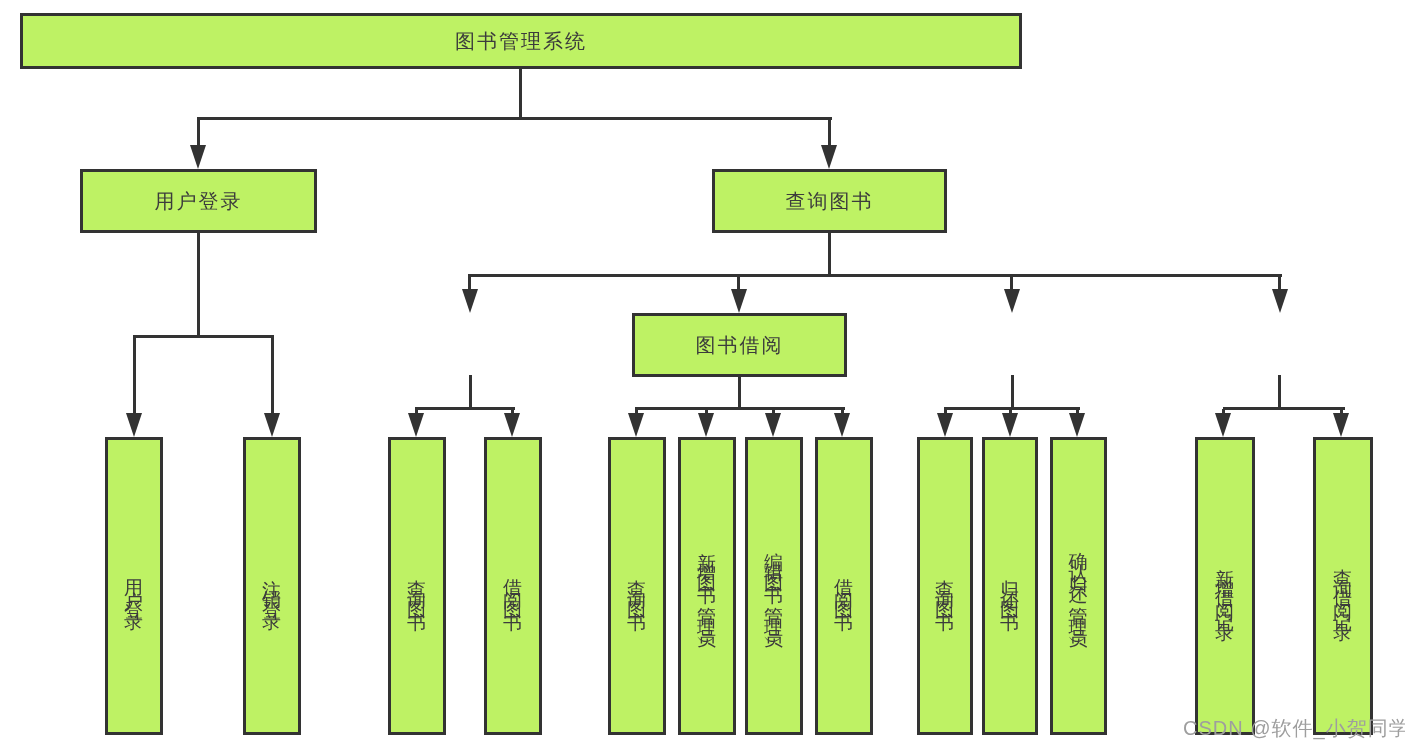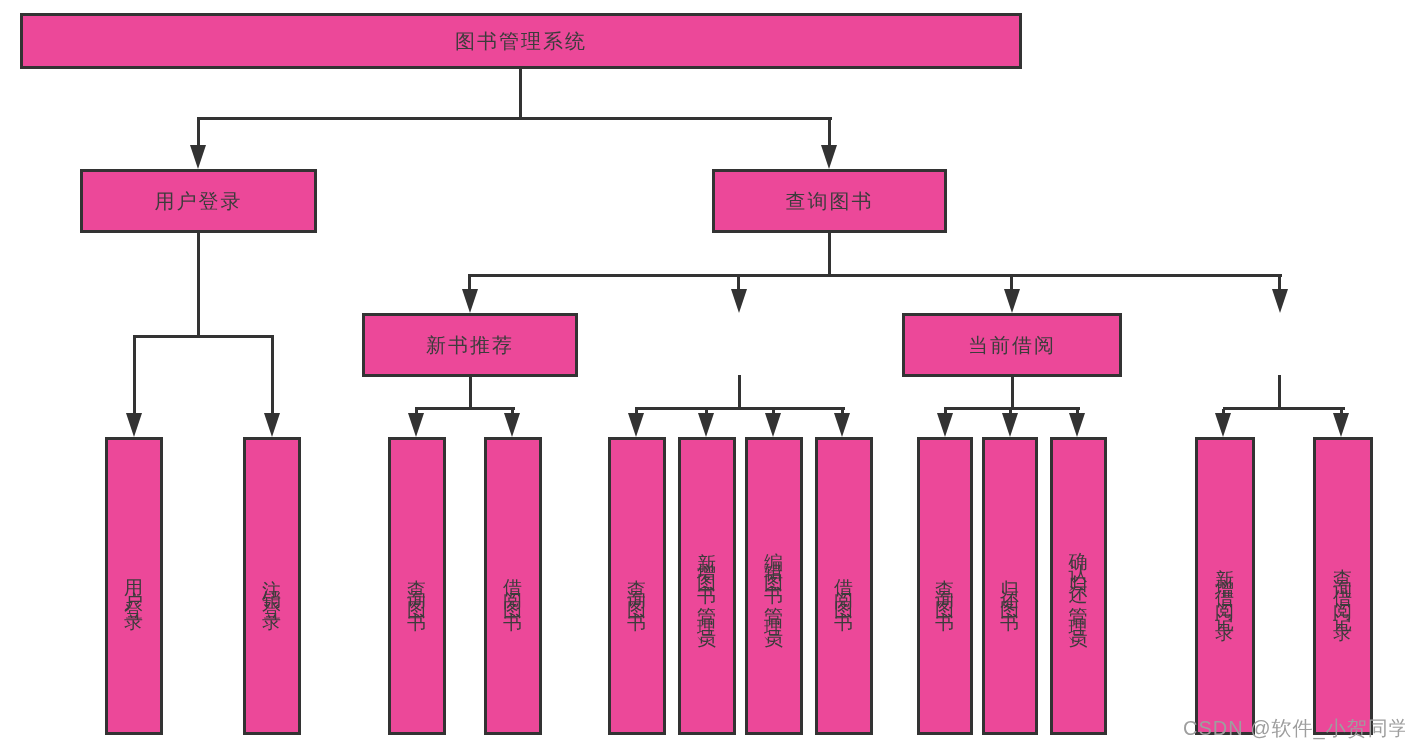--- a/index.html
+++ b/index.html
@@ -1,21 +1,21 @@
 <!DOCTYPE html>
 <html><head>
 <meta charset="utf-8">
 <style>
   html,body{margin:0;padding:0;background:#ffffff;}
   .canvas{
     position:relative;width:1405px;height:747px;background:#ffffff;overflow:hidden;
     font-family:"Liberation Sans","DejaVu Sans",sans-serif;
   }
   .box{
-    position:absolute;border:3px solid #333333;background:#ec4899;
+    position:absolute;border:3px solid #333333;background:#bef264;
     display:flex;align-items:center;justify-content:center;box-sizing:border-box;
     color:#3c3c3c;
   }
   .hlbl{font-size:20px;letter-spacing:2px;white-space:nowrap;}
   .vlbl{
     writing-mode:vertical-rl;text-orientation:mixed;
     font-size:19px;letter-spacing:11px;line-height:1;white-space:nowrap;
   }
   .line{position:absolute;background:#333333;}
   .arrow{
@@ -95,25 +95,22 @@
     <span class="hlbl">图书管理系统</span>
   </div>
 
   <div class="box" id="n-user">
     <span class="hlbl">用户登录</span>
   </div>
   <div class="box" id="n-mgmt">
     <span class="hlbl">查询图书</span>
   </div>
 
-  <div class="box" id="n-newbook">
-    <span class="hlbl">新书推荐</span>
-  </div>
-  <div class="box" id="n-current">
-    <span class="hlbl">当前借阅</span>
+  <div class="box" id="n-borrow">
+    <span class="hlbl">图书借阅</span>
   </div>
 
   <div class="box leaf" id="l1">
     <span class="vlbl">用户登录</span>
   </div>
   <div class="box leaf" id="l2">
     <span class="vlbl">注销登录</span>
   </div>
   <div class="box leaf" id="l3">
     <span class="vlbl">查询图书</span>

